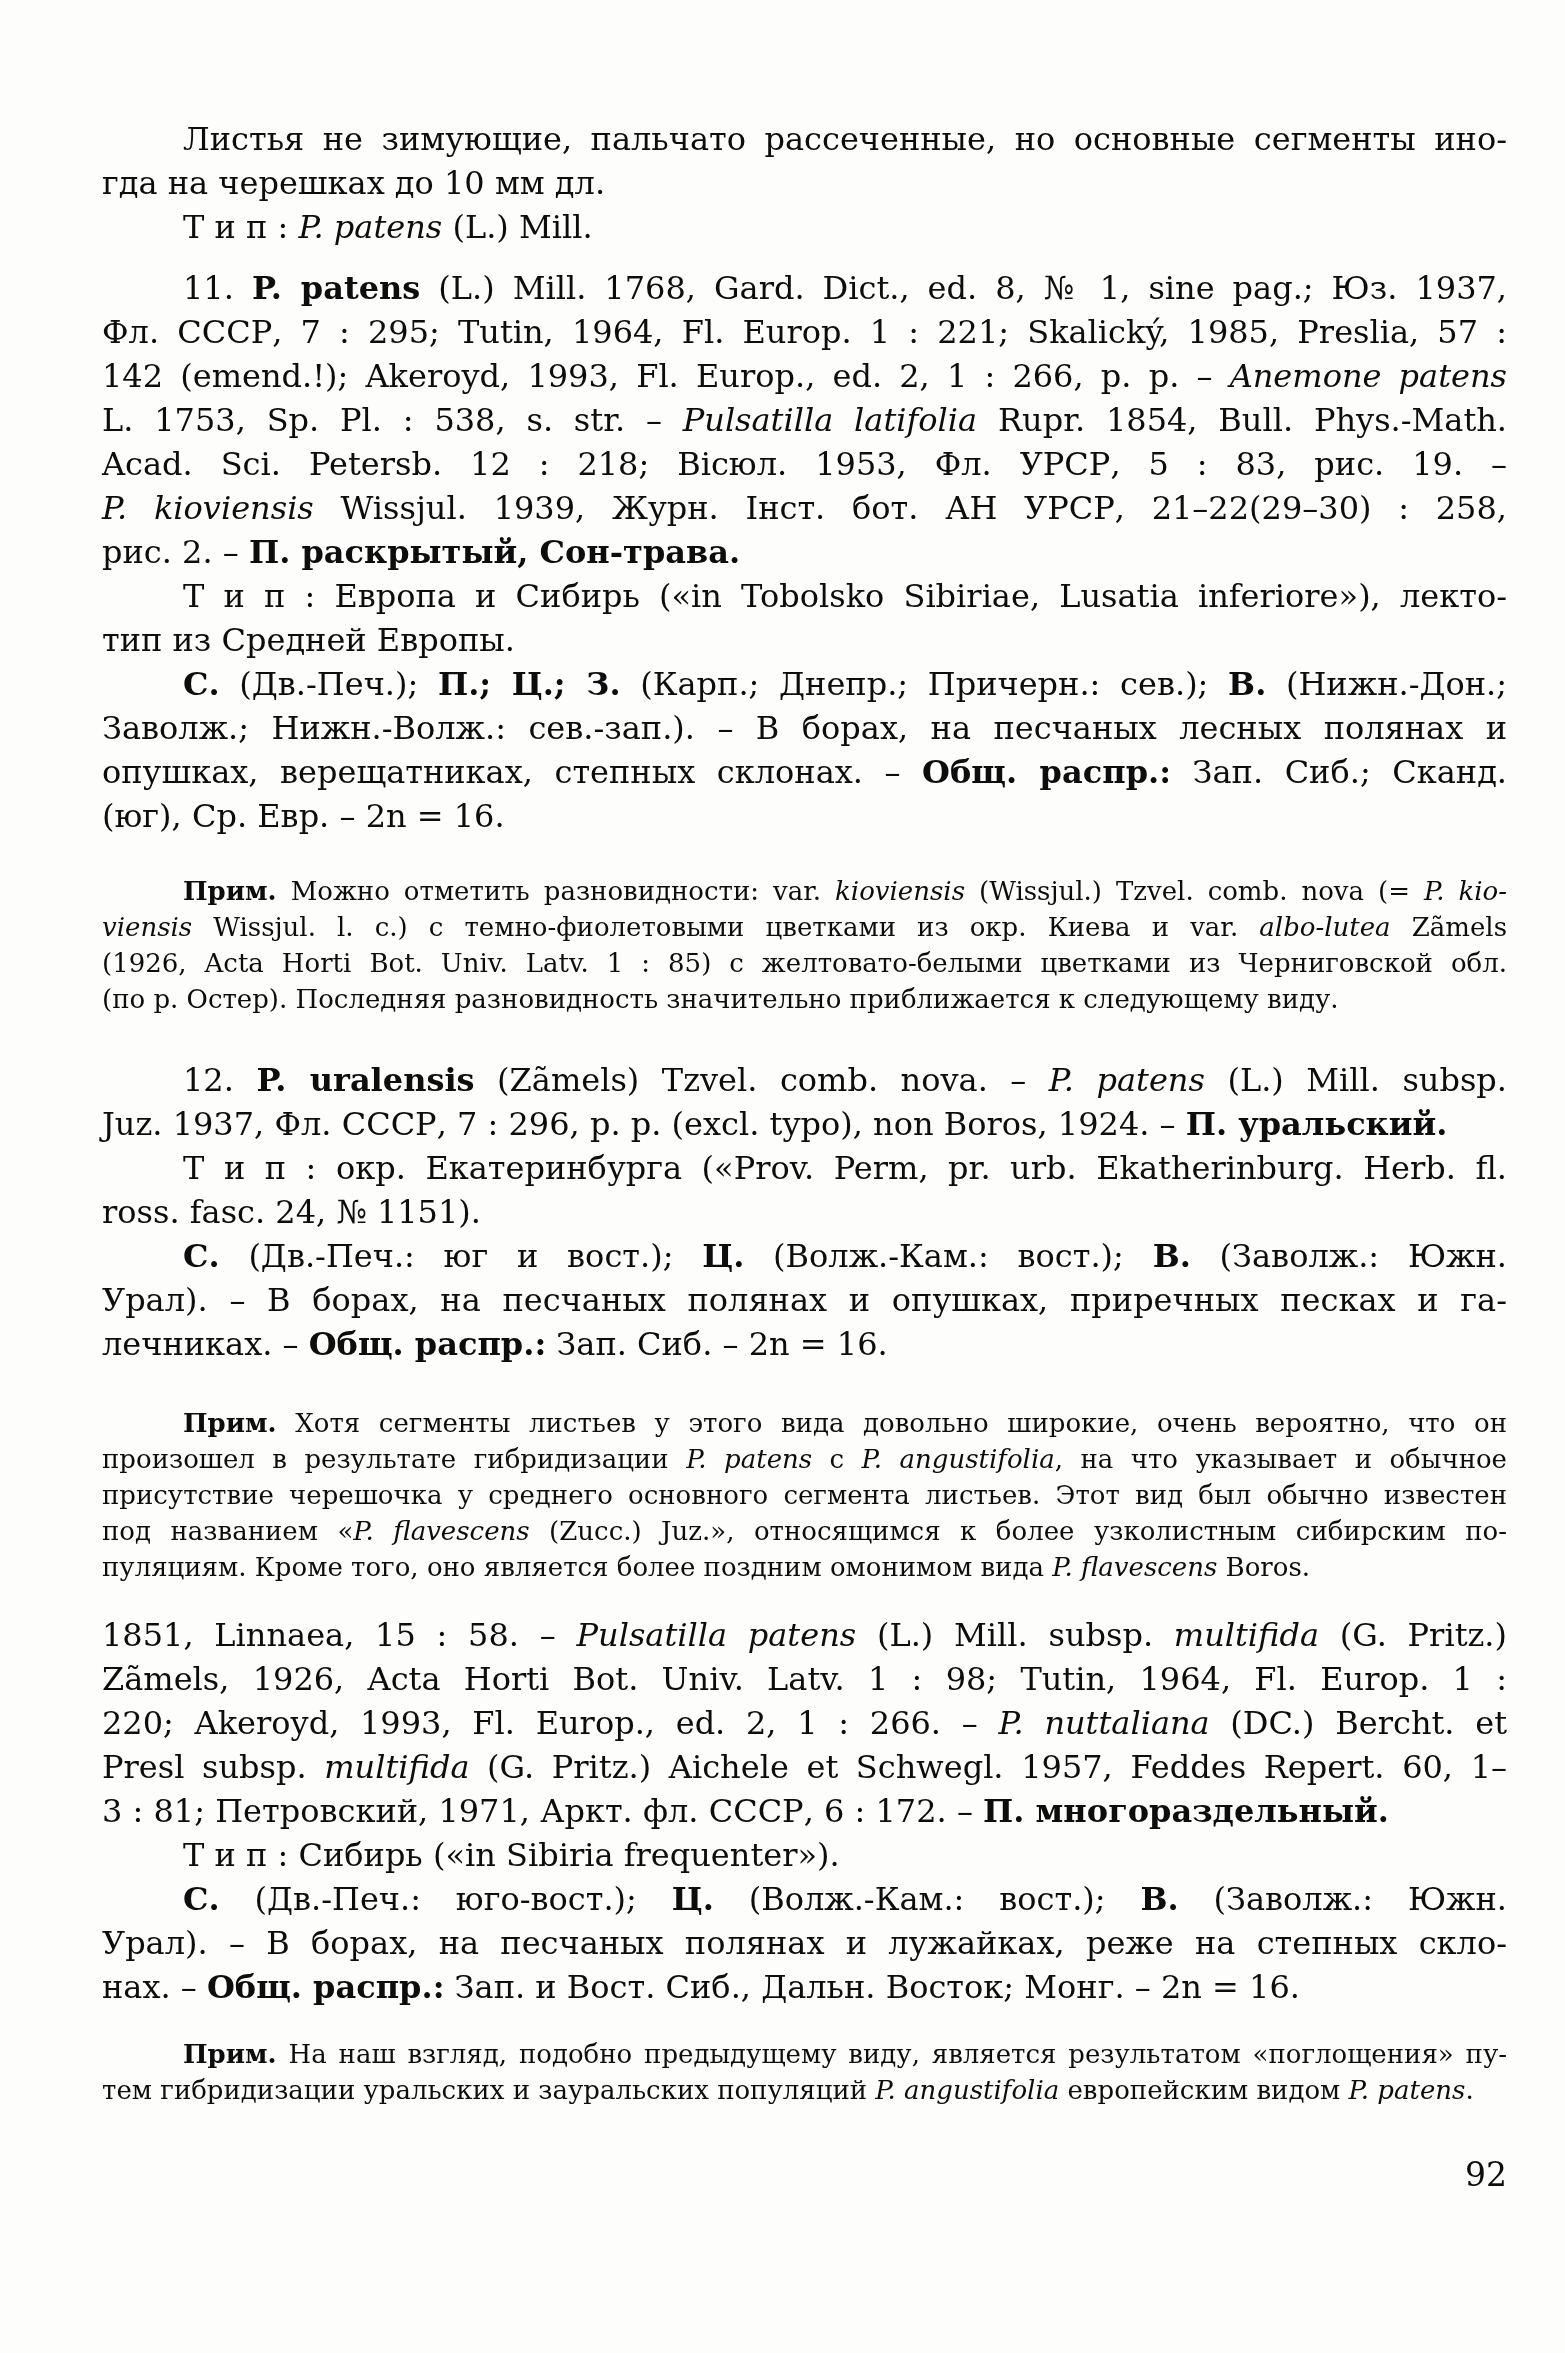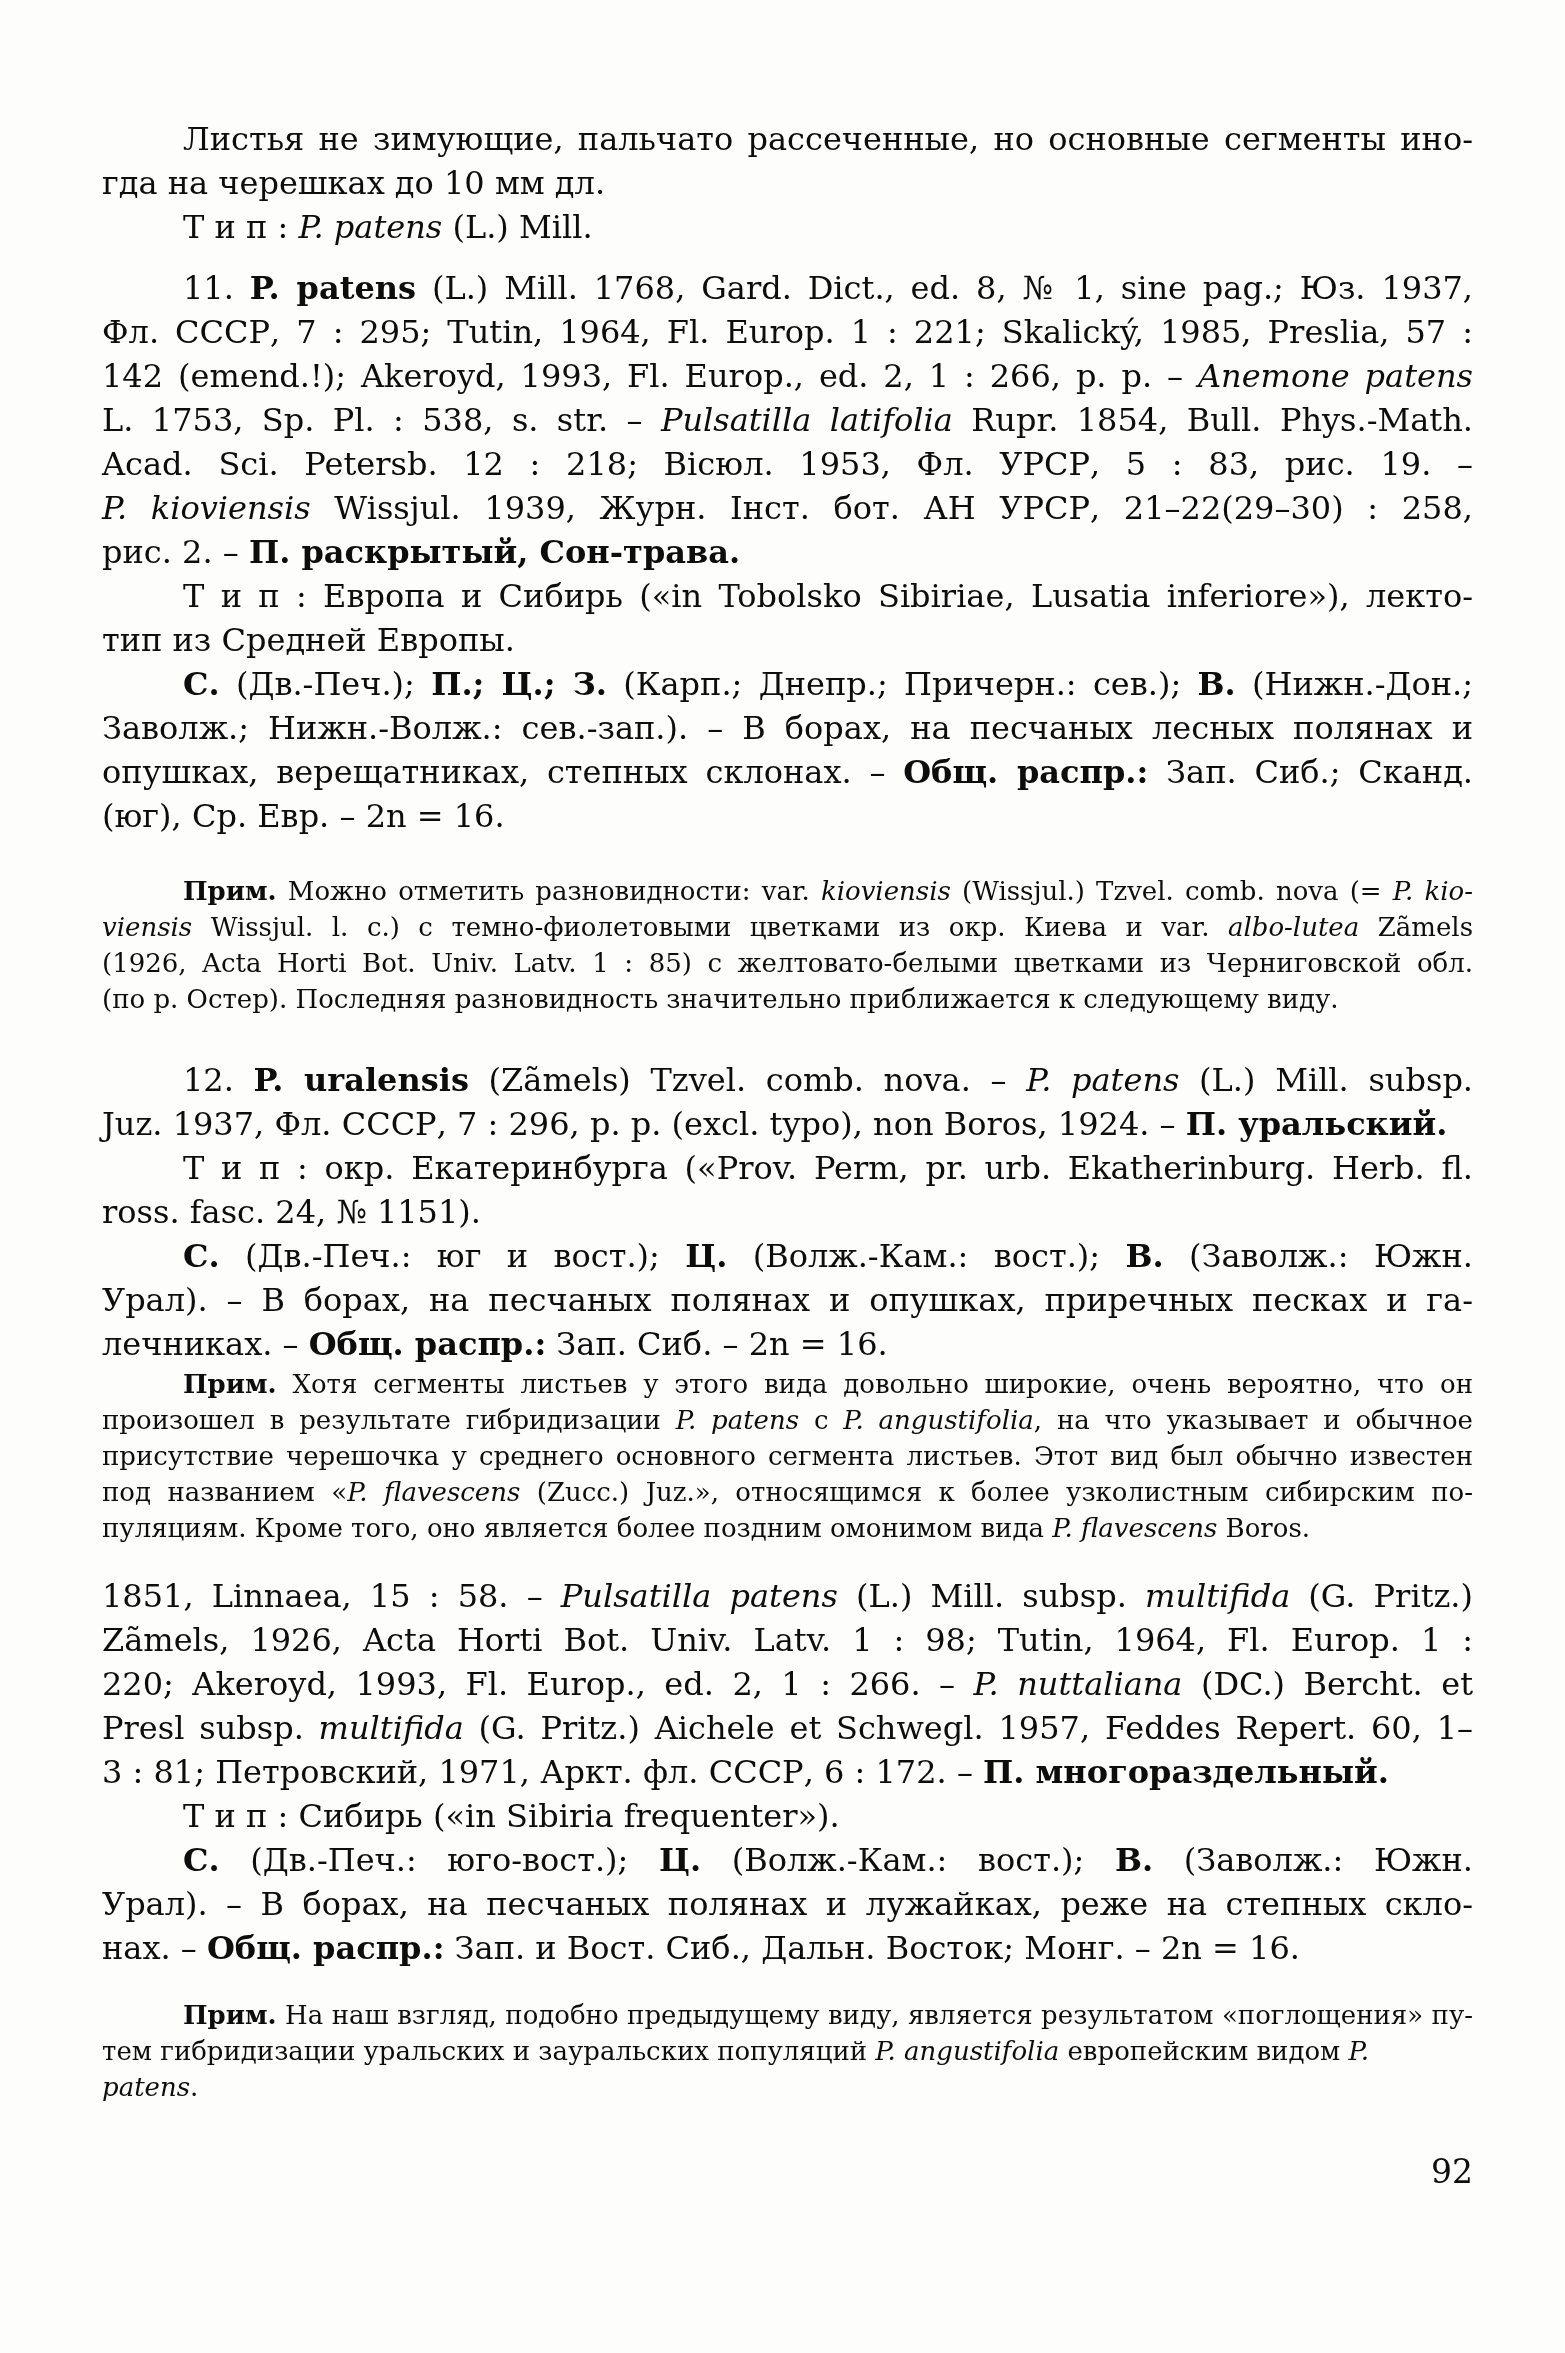--- a/index.html
+++ b/index.html
@@ -9,21 +9,21 @@
   }
   .page {
     position: relative;
     box-sizing: border-box;
     width: 1566px;
     height: 2354px;
     margin: 0;
     background: #fdfdfb;
     color: #0d0d0d;
     font-family: "DejaVu Serif", "Liberation Serif", serif;
-    padding: 117px 93px 0 102px;
+    padding: 117px 59px 0 102px;
     overflow: hidden;
   }
   .block { margin: 0; }
   .block.body { font-size: 32px; line-height: 44px; }
   .block.small { font-size: 26px; line-height: 36px; }
   .line { text-align: left; }
   .line.j { text-align: justify; text-align-last: justify; }
   .line.ind { text-indent: 81px; }
   .f-b { font-weight: bold; }
   .f-i { font-style: italic; }
@@ -77,21 +77,21 @@
       </div>
       <div class="block body">
         <div class="line j ind"><span>Т и п : окр. Екатеринбурга («Prov. Perm, pr. urb. Ekatherinburg. Herb. fl.</span></div>
         <div class="line"><span>ross. fasc. 24, № 1151).</span></div>
       </div>
       <div class="block body">
         <div class="line j ind"><span class="f-b">С.</span><span> (Дв.-Печ.: юг и вост.); </span><span class="f-b">Ц.</span><span> (Волж.-Кам.: вост.); </span><span class="f-b">В.</span><span> (Заволж.: Южн.</span></div>
         <div class="line j"><span>Урал). – В борах, на песчаных полянах и опушках, приречных песках и га-</span></div>
         <div class="line"><span>лечниках. – </span><span class="f-b">Общ. распр.:</span><span> Зап. Сиб. – 2n = 16.</span></div>
       </div>
-      <div class="block small" style="">
+      <div class="block small" style="margin-top: 39px;">
         <div class="line j ind"><span class="f-b">Прим.</span><span> Хотя сегменты листьев у этого вида довольно широкие, очень вероятно, что он</span></div>
         <div class="line j"><span>произошел в результате гибридизации </span><span class="f-i">P. patens</span><span> с </span><span class="f-i">P. angustifolia</span><span>, на что указывает и обычное</span></div>
         <div class="line j"><span>присутствие черешочка у среднего основного сегмента листьев. Этот вид был обычно известен</span></div>
         <div class="line j"><span>под названием «</span><span class="f-i">P. flavescens</span><span> (Zucc.) Juz.», относящимся к более узколистным сибирским по-</span></div>
         <div class="line"><span>пуляциям. Кроме того, оно является более поздним омонимом вида </span><span class="f-i">P. flavescens</span><span> Boros.</span></div>
       </div>
       <div class="block body" style="margin-top: 28px;">
         <div class="line j"><span>1851, Linnaea, 15 : 58. – </span><span class="f-i">Pulsatilla patens</span><span> (L.) Mill. subsp. </span><span class="f-i">multifida</span><span> (G. Pritz.)</span></div>
         <div class="line j"><span>Zãmels, 1926, Acta Horti Bot. Univ. Latv. 1 : 98; Tutin, 1964, Fl. Europ. 1 :</span></div>
         <div class="line j"><span>220; Akeroyd, 1993, Fl. Europ., ed. 2, 1 : 266. – </span><span class="f-i">P. nuttaliana</span><span> (DC.) Bercht. et</span></div>

